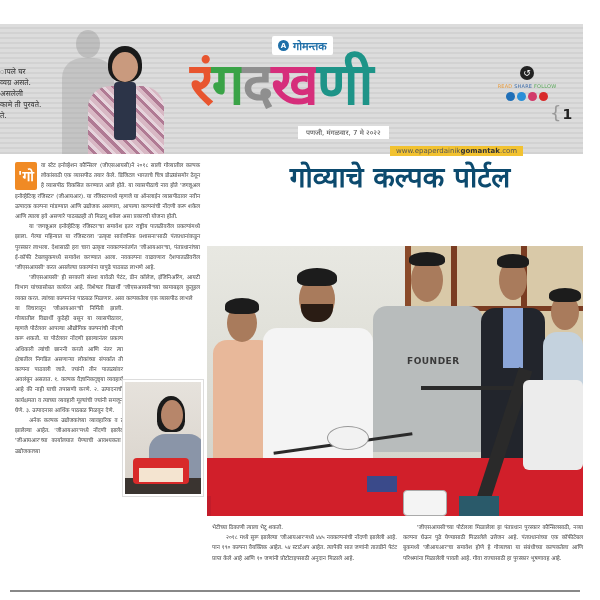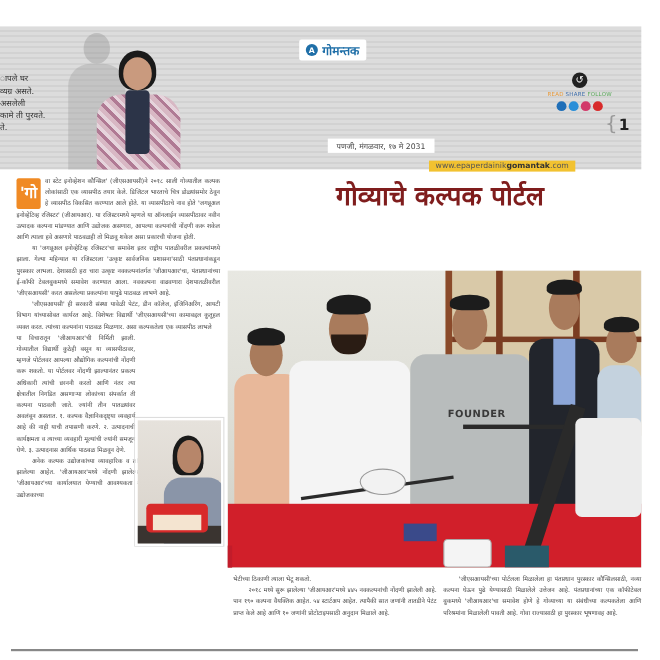--- a/index.html
+++ b/index.html
@@ -25,21 +25,21 @@
   .rsf { font-size: 5px; letter-spacing: 0.2px; white-space: nowrap; }
   .rsf .r { color: #e89a3a; } .rsf .s { color: #3a6aa8; } .rsf .f { color: #58a858; }
   .soc-icons { display: flex; gap: 2px; justify-content: center; margin-top: 3px; }
   .soc-icons span { width: 9px; height: 9px; border-radius: 50%; display: inline-block; }
   .page-num { position: absolute; left: 550px; top: 78px; font-size: 14px; font-weight: bold; color: #222; }
   .page-num .brace { font-weight: normal; color: #999; font-size: 18px; margin-right: 1px; }
   .epaper { position: absolute; left: 390px; top: 146px; background: #f2c230; color: #555; font-size: 7px; padding: 1px 6px; }
   .epaper b { color: #333; }
   .headline { position: absolute; left: 200px; top: 162px; width: 400px; text-align: center; }
   .h1 { font-size: 20px; color: #2a2a2a; line-height: 26px; }
-  .h2 { font-size: 24px; font-weight: bold; color: #7f1d1d; line-height: 32px; }
+  .h2 { font-size: 28px; font-weight: bold; color: #0c4a6e; line-height: 32px; }
   .col-left { position: absolute; left: 15px; top: 160px; width: 185px; font-size: 5.6px; line-height: 10.2px; color: #444; text-align: justify; }
   .go-badge { float: left; width: 22px; height: 28px; background: #f08a24; color: #fff; font-size: 14px; font-weight: bold; margin: 2px 4px 0 0; display: flex; align-items: center; justify-content: center; border-radius: 2px; }
   .col-left p { margin-bottom: 0; }
   .col-left .narrow { width: 108px; }
   .photo-main { position: absolute; left: 207px; top: 246px; width: 376px; height: 270px; background: linear-gradient(180deg, #e8e8e2 0%, #dcdcd4 55%, #cfcfc6 100%); overflow: hidden; }
   .win { position: absolute; left: 198px; top: 0; width: 178px; height: 150px; background: #d9c9a8; border-left: 6px solid #8a4a2a; }
   .win .bar { position: absolute; background: #7a3c22; }
   .fig { position: absolute; }
   .fig .h { position: absolute; border-radius: 50%; background: #a97b5c; }
   .fig .hr { position: absolute; border-radius: 50% 50% 30% 30%; background: #1c1c1c; }
@@ -72,21 +72,24 @@
     <div class="torso"></div>
     <div class="scarf"></div>
     <div class="hair"></div>
     <div class="face"></div>
   </div>
   <div class="logo-area">
     <div class="logo-badge">
       <span class="circ">A</span>
       <span>गोमन्तक</span>
     </div>
-    <div class="dateline">पणजी, मंगळवार, १७ मे 2031</div>
+    <div class="logo-word">
+      <span class="lw1">रं</span><span class="lw2">ग</span><span class="lw3">द</span><span class="lw4">ख</span><span class="lw5">णी</span>
+    </div>
+    <div class="dateline">पणजी, मंगळवार, 7 मे २०२२</div>
   </div>
   <div class="social">
     <div class="share-icon">↺</div>
     <div class="rsf">
       <span class="r">READ</span>
       <span class="s">SHARE</span>
       <span class="f">FOLLOW</span>
     </div>
     <div class="soc-icons">
       <span style="background:#1f6fb8"></span>
@@ -128,21 +131,21 @@
     <div class="hr" style="left:12px;top:2px;width:34px;height:16px;"></div>
   </div>
 
   <div class="fig" style="left:56px;top:20px;width:110px;height:200px;">
     <div class="b" style="left:0;top:62px;width:110px;height:140px;background:#f4f4f4;"></div>
     <div class="h" style="left:36px;top:10px;width:36px;height:46px;"></div>
     <div class="hr" style="left:34px;top:2px;width:40px;height:18px;"></div>
     <div style="position:absolute;left:38px;top:38px;width:32px;height:18px;background:#2a1c14;border-radius:0 0 14px 14px;"></div>
   </div>
 
-  <div class="fig" style="left:166px;top:20px;width:110px;height:200px;">
+  <div class="fig" style="left:166px;top:4px;width:110px;height:200px;">
     <div class="b" style="left:0;top:56px;width:110px;height:146px;background:#b8bcbc;"></div>
     <div class="h" style="left:38px;top:8px;width:32px;height:44px;"></div>
     <div class="hr" style="left:36px;top:2px;width:36px;height:14px;"></div>
     <div style="position:absolute;left:34px;top:106px;font-size:9px;font-weight:bold;color:#3a3a3a;letter-spacing:0.5px;">FOUNDER</div>
   </div>
 
   <div class="fig" style="left:274px;top:6px;width:64px;height:210px;">
     <div class="b" style="left:0;top:56px;width:64px;height:154px;background:#22252c;"></div>
     <div style="position:absolute;left:22px;top:56px;width:20px;height:60px;background:#8ca6d8;"></div>
     <div class="h" style="left:18px;top:8px;width:28px;height:40px;"></div>

